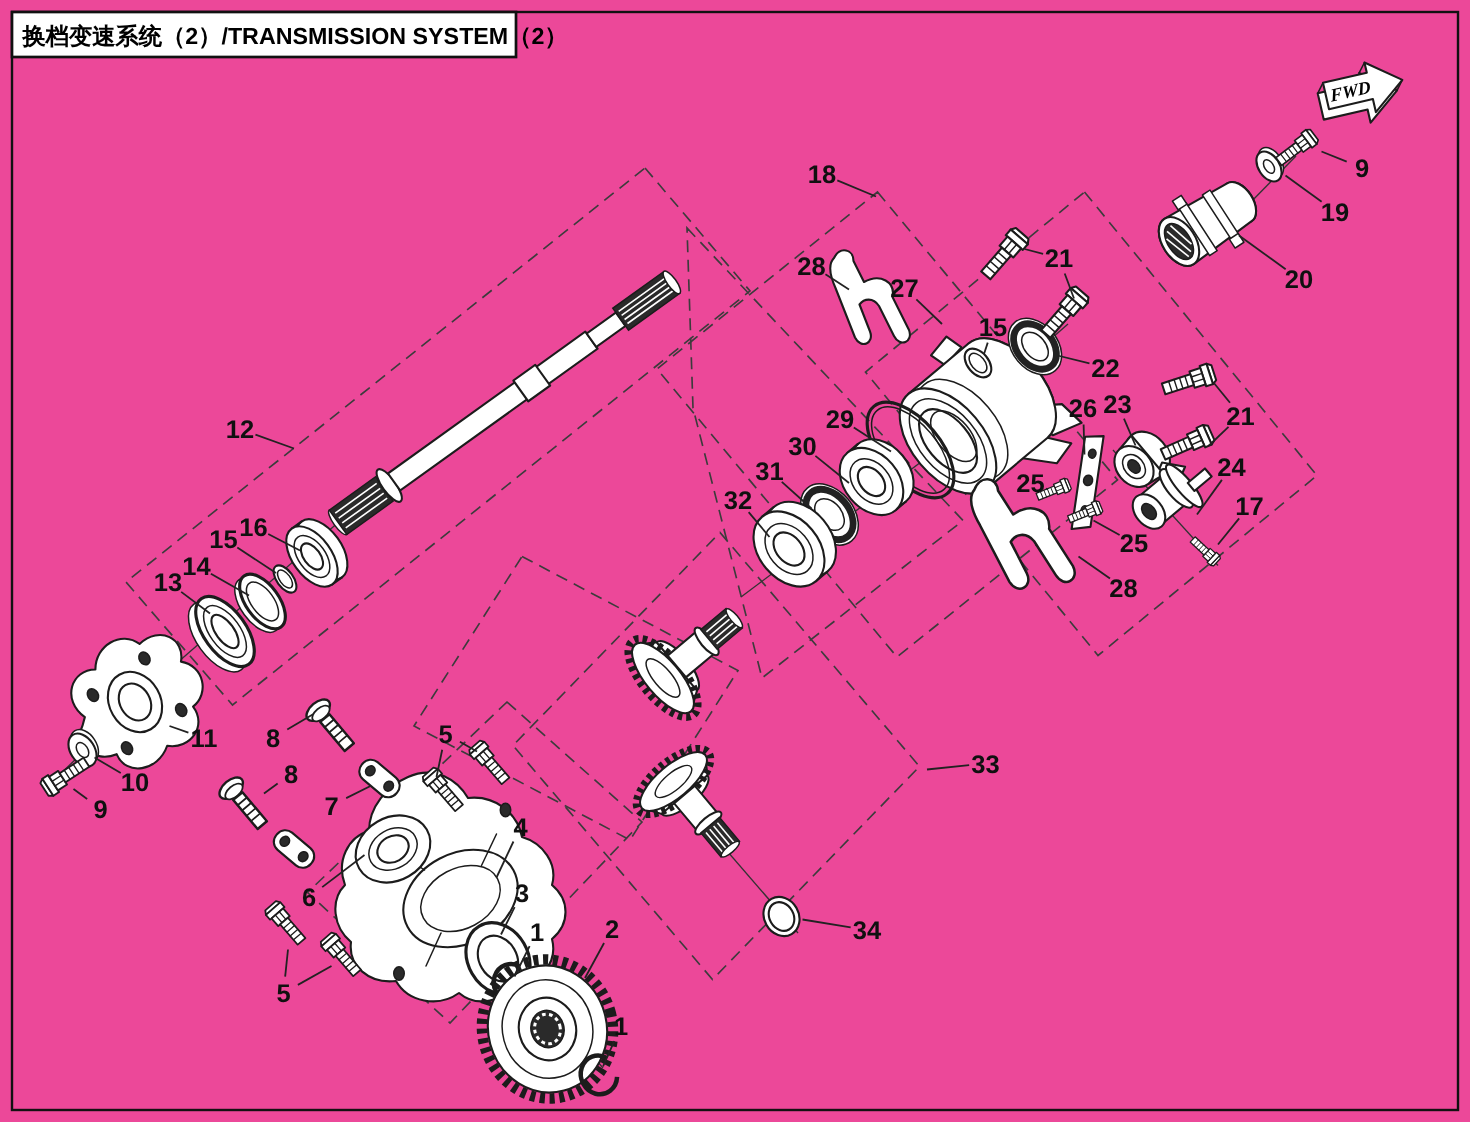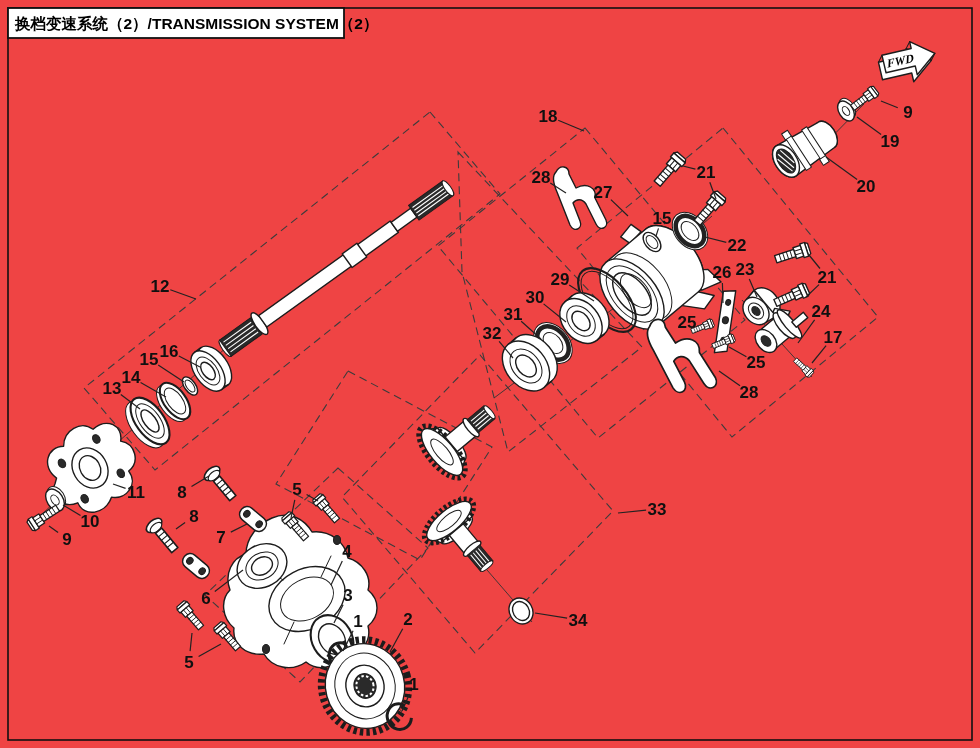--- a/index.html
+++ b/index.html
@@ -1,16 +1,16 @@
 <!DOCTYPE html>
 <html><head>
 <meta charset="utf-8">
 <style>
   html,body{margin:0;padding:0;background:#ddd}
-  .page{width:980px;height:748px;background:#ef4444;position:relative;margin:0 auto;
+  .page{width:980px;height:748px;background:#ec4899;position:relative;margin:0 auto;
         font-family:"Liberation Sans",sans-serif;overflow:hidden}
   svg{display:block}
   .pp{fill:#fff;stroke:#1c1c1c;stroke-width:1.4;stroke-linejoin:round;stroke-linecap:round}
   .t1{stroke-width:1}
   .t2{stroke-width:2.1}
   .nf{fill:none}
   .dk{fill:#2a2a2a;stroke:#1c1c1c;stroke-width:1}
   .wh{stroke:#fff;stroke-width:1.1;fill:none}
   .dash{fill:none;stroke:#3c3c3c;stroke-width:1.1;stroke-dasharray:8 5}
   .lead{stroke:#222;stroke-width:1.2;fill:none}

